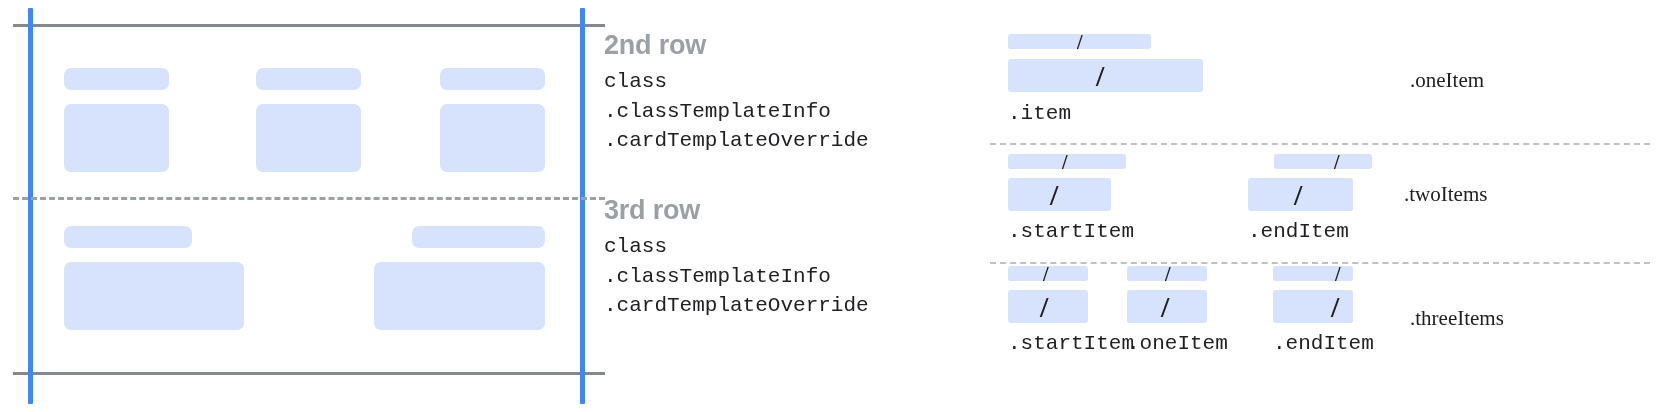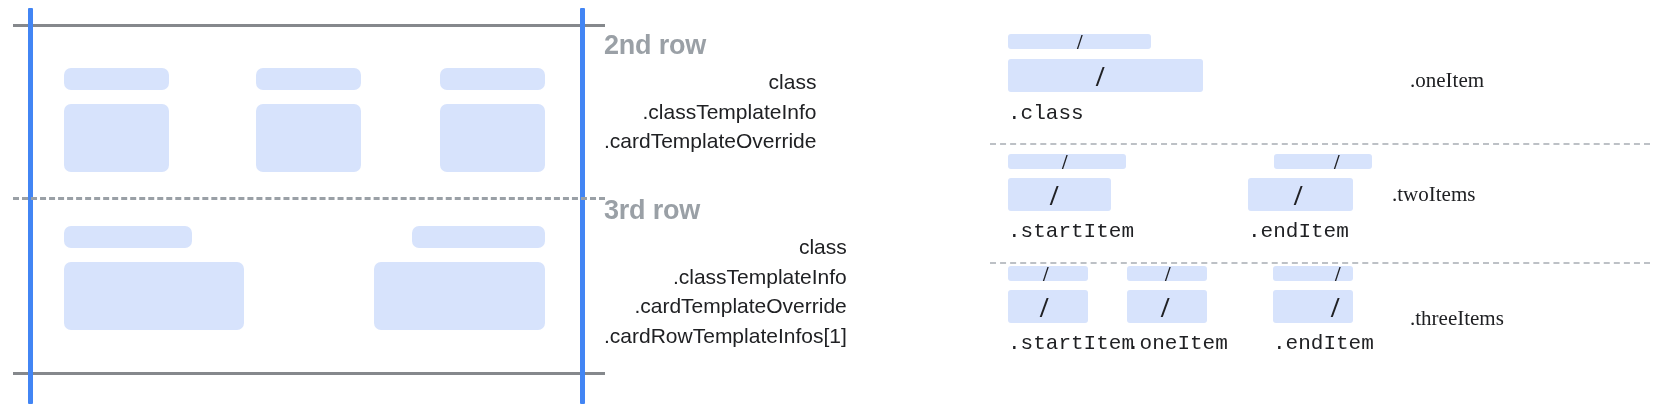--- a/index.html
+++ b/index.html
@@ -88,26 +88,25 @@
 
   .desc h3 {
     margin: 0 0 6px 0;
     font-family: "Liberation Sans", sans-serif;
     font-size: 27px;
     font-weight: bold;
     color: #9aa0a6;
     letter-spacing: -0.2px;
   }
   .desc .mono {
-    font-family: Liberation Sans, sans-serif;
+    font-family: Liberation Mono, monospace;
     font-size: 21px;
     line-height: 29.5px;
     color: #202124;
     white-space: pre;
-    text-align: right;
   }
 
   
   .legend {
     position: absolute;
     left: 960px;
     top: 0;
     width: 716px;
     height: 412px;
   }
@@ -205,37 +204,36 @@
     <div class="mono">class</div>
     <div class="mono">.classTemplateInfo</div>
     <div class="mono">.cardTemplateOverride</div>
   </div>
 
   <div class="desc d3">
     <h3>3rd row</h3>
     <div class="mono">class</div>
     <div class="mono">.classTemplateInfo</div>
     <div class="mono">.cardTemplateOverride</div>
-    <div class="mono">.cardRowTemplateInfos[1]</div>
   </div>
 
   <div class="legend">
 
     <div class="lsep s1"></div>
     <div class="lsep s2"></div>
 
     <div class="lrow one">
       <div class="itemgroup" style="left:48px; top:0px;">
         <div class="ibar small" style="left:0px; top:14px; width:143px;">
           <span class="slash s-small" style="left:69px; top:-2px;">/</span>
         </div>
         <div class="ibar big" style="left:0px; top:39px; width:195px;">
           <span class="slash s-big" style="left:88px; top:2px;">/</span>
         </div>
-        <div class="ilabel" style="left:0px; top:82px;">.class</div>
+        <div class="ilabel" style="left:0px; top:82px;">.item</div>
       </div>
       <div class="rlabel" style="left:450px; top:48px;">.oneItem</div>
     </div>
 
     <div class="lrow two">
       <div class="itemgroup" style="left:48px; top:0px;">
         <div class="ibar small" style="left:0px; top:14px; width:118px;">
           <span class="slash s-small" style="left:54px; top:-2px;">/</span>
         </div>
         <div class="ibar big" style="left:0px; top:38px; width:103px;">
@@ -247,21 +245,21 @@
       <div class="itemgroup" style="left:288px; top:0px;">
         <div class="ibar small" style="left:26px; top:14px; width:98px;">
           <span class="slash s-small" style="left:60px; top:-2px;">/</span>
         </div>
         <div class="ibar big" style="left:0px; top:38px; width:105px;">
           <span class="slash s-big" style="left:46px; top:2px;">/</span>
         </div>
         <div class="ilabel" style="left:0px; top:80px;">.endItem</div>
       </div>
 
-      <div class="rlabel" style="left:432px; top:42px;text-align:right;">.twoItems</div>
+      <div class="rlabel" style="left:444px; top:42px;text-align:right;">.twoItems</div>
     </div>
 
     <div class="lrow three">
       <div class="itemgroup" style="left:48px; top:0px;">
         <div class="ibar small" style="left:0px; top:14px; width:80px;">
           <span class="slash s-small" style="left:35px; top:-2px;">/</span>
         </div>
         <div class="ibar big" style="left:0px; top:38px; width:80px;">
           <span class="slash s-big" style="left:32px; top:2px;">/</span>
         </div>

